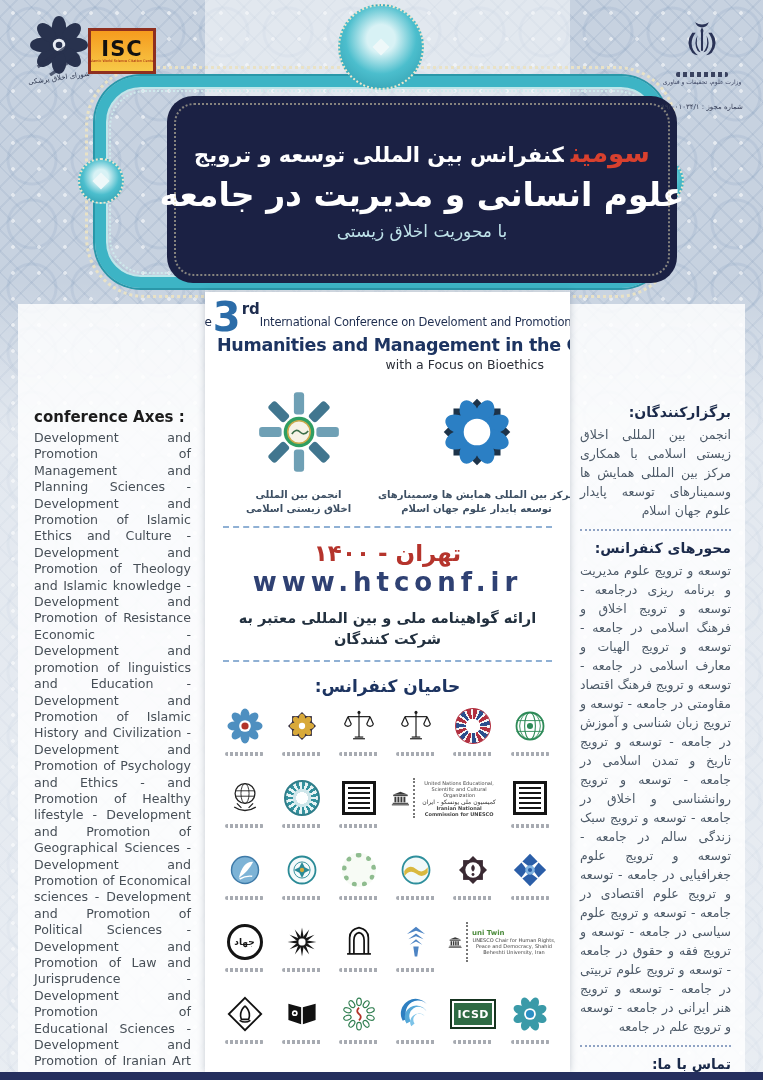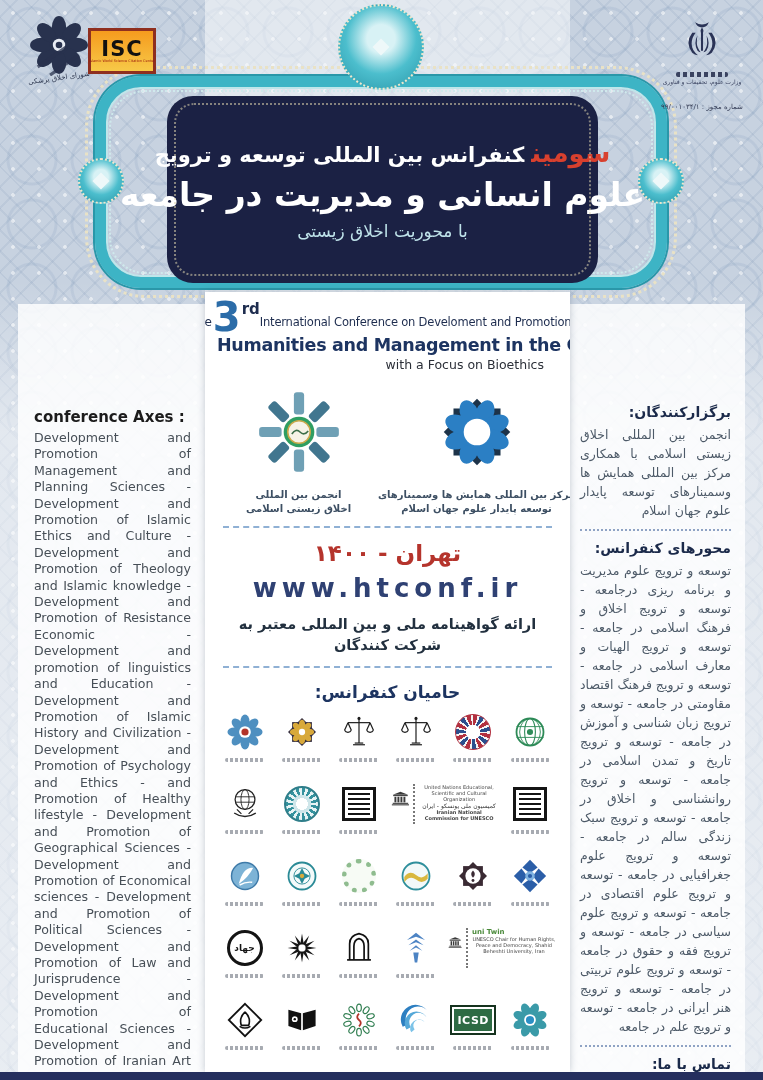--- a/index.html
+++ b/index.html
@@ -17,21 +17,21 @@
   .frost{position:absolute;left:205px;top:0;width:365px;height:292px;background:rgba(248,250,252,.55);}
   .frame-band{position:absolute;left:95px;top:76px;width:572px;height:212px;border:11px solid #3db4c5;border-radius:46px;
     box-shadow:0 0 0 2px #2a97a9, inset 0 0 0 2px #bfe6ea;z-index:3;}
   .frame-band::before{content:"";position:absolute;inset:-21px;border:3px dotted #e9e2c6;border-radius:60px;}
   .frame-band::after{content:"";position:absolute;inset:3px;border:2px dotted #cfe9ec;border-radius:36px;}
   .med{position:absolute;border-radius:50%;background:radial-gradient(circle at 50% 40%, #d8f2f5 0 22%, #4cbecd 55%, #2a97a9 100%);border:2px dotted #efe7cc;z-index:4;}
   .med::after{content:"";position:absolute;left:50%;top:50%;width:12px;height:12px;transform:translate(-50%,-50%) rotate(45deg);background:#eef8f9;}
   .med.top{left:338px;top:4px;width:86px;height:86px;}
   .med.left{left:78px;top:158px;width:46px;height:46px;}
   .med.right{left:638px;top:158px;width:46px;height:46px;}
-  .banner{position:absolute;left:167px;top:96px;width:431px;height:187px;background:#1b2144;border-radius:26px;z-index:5;
+  .banner{position:absolute;left:167px;top:96px;width:510px;height:187px;background:#1b2144;border-radius:26px;z-index:5;
     display:flex;flex-direction:column;align-items:center;justify-content:center;gap:7px;}
   .banner::after{content:"";position:absolute;inset:7px;border:2px dotted rgba(222,214,176,.55);border-radius:20px;}
   .b-line1{direction:rtl;white-space:nowrap;font-size:21px;font-weight:bold;color:#fff;}
   .b-line1 .hl{color:#d8402e;font-size:26px;margin-left:7px;}
   .b-line2{direction:rtl;white-space:nowrap;font-size:33px;font-weight:bold;color:#fff;}
   .b-line3{direction:rtl;white-space:nowrap;font-size:17px;color:#bfe3ea;}
   
   .uni-logo{position:absolute;left:16px;top:14px;width:86px;height:104px;z-index:6;display:flex;flex-direction:column;align-items:center;}
   .uni-cap{font-size:7px;color:#2e3850;direction:rtl;transform:rotate(-8deg);margin-top:-6px;white-space:nowrap;}
   .isc{position:absolute;left:88px;top:28px;width:68px;height:46px;z-index:6;background:linear-gradient(180deg,#f59b1e,#f7c948);
@@ -55,21 +55,21 @@
   .t-rd{font-size:15px;font-weight:bold;align-self:flex-start;margin-top:-2px;}
   .t-rest{font-size:11.5px;margin-bottom:3px;letter-spacing:-.2px;}
   .t-row2{text-align:center;font-size:17.5px;font-weight:bold;color:#1d3461;white-space:nowrap;margin-top:3px;letter-spacing:-.3px;}
   .t-row3{text-align:right;font-size:12.5px;color:#2b2f38;padding-right:14px;margin-top:2px;}
   
   .org-row{display:flex;justify-content:center;gap:28px;margin-top:14px;}
   .org{display:flex;flex-direction:column;align-items:center;width:150px;}
   .org .cap{font-size:10px;font-weight:bold;color:#3d4f63;direction:rtl;text-align:center;line-height:14px;margin-top:6px;white-space:nowrap;}
   .sep{border-top:2px dashed #8fb0d4;margin:10px 6px;}
   .city{direction:rtl;text-align:center;font-size:23px;font-weight:bold;color:#b5342c;margin-top:2px;}
-  .url{text-align:center;font-size:26px;font-weight:bold;color:#2f4173;letter-spacing:5px;margin-top:7px;}
+  .url{text-align:center;font-size:26px;font-weight:bold;color:#2f4173;letter-spacing:5px;margin-top:1px;}
   .cert{direction:rtl;text-align:center;font-size:14.5px;font-weight:bold;color:#22303f;line-height:21px;margin-top:11px;}
   .sponsors-title{direction:rtl;text-align:center;font-size:17px;font-weight:bold;color:#1d3461;margin:4px 0 6px;}
   
   .grid{display:flex;flex-direction:column;gap:3px;}
   .grow{display:grid;grid-template-columns:repeat(6,1fr);gap:2px;height:69px;}
   .cell{display:flex;flex-direction:column;align-items:center;justify-content:flex-start;padding-top:2px;overflow:hidden;}
   .cell .gly{height:44px;display:flex;align-items:center;justify-content:center;}
   .cap-squig{width:72%;height:4px;margin-top:4px;border-radius:2px;
     background:repeating-linear-gradient(90deg,#8a8f98 0 3px,transparent 3px 5px);opacity:.75;}
   .g-burst{width:36px;height:36px;border-radius:50%;border:1px solid #b23040;
@@ -79,21 +79,21 @@
     background:radial-gradient(circle,#fff 0 6px,#cfe6ea 6px 9px,transparent 9.5px),
       repeating-conic-gradient(#35929e 0 12deg,#e8f4f5 12deg 24deg);}
   .g-wreath{width:34px;height:34px;border-radius:50%;border:5px dotted #8fbc8f;background:#f7fbf5;}
   .g-sbusq{width:34px;height:34px;border:3px solid #141414;display:flex;align-items:center;justify-content:center;}
   .g-sbusq .cal{width:22px;height:22px;background:repeating-linear-gradient(0deg,#141414 0 2px,transparent 2px 5px);}
   .g-jahad{width:36px;height:36px;border-radius:50%;border:3px solid #141414;display:flex;align-items:center;justify-content:center;}
   .g-jahad span{font-size:9px;font-weight:bold;color:#141414;direction:rtl;}
   .g-icsd{width:46px;height:30px;background:#2e6b44;border:2px solid #16331f;box-shadow:inset 0 0 0 2px #fff;
     display:flex;align-items:center;justify-content:center;}
   .g-icsd span{color:#fff;font-weight:bold;font-size:11px;letter-spacing:.5px;}
-  .wide-cell{display:flex;justify-content:center;gap:4px;padding:2px;}
+  .wide-cell{display:flex;align-items:center;justify-content:center;gap:4px;padding:2px;}
   .tiny-en{font-size:5px;color:#444;line-height:6px;text-align:center;}
   .tiny-fa{font-size:6px;color:#333;direction:rtl;line-height:7px;text-align:center;}
   .vdots{width:0;height:40px;border-left:2px dotted #777;}
   .unitwin{font-size:7px;font-weight:bold;color:#4a8a3a;}
   
   .ax-title{font-size:15px;font-weight:bold;color:#1c1c1c;margin-bottom:4px;}
   .ax-body{font-size:12.6px;line-height:16.4px;color:#474f57;text-align:justify;}
   .r-title{direction:rtl;font-size:14px;font-weight:bold;color:#1b2a4a;margin-bottom:5px;}
   .r-body{direction:rtl;font-size:12.5px;line-height:19px;color:#4d5a68;text-align:justify;}
   .r-sep{border-top:2px dotted #8fa3c4;margin:9px 0;}

